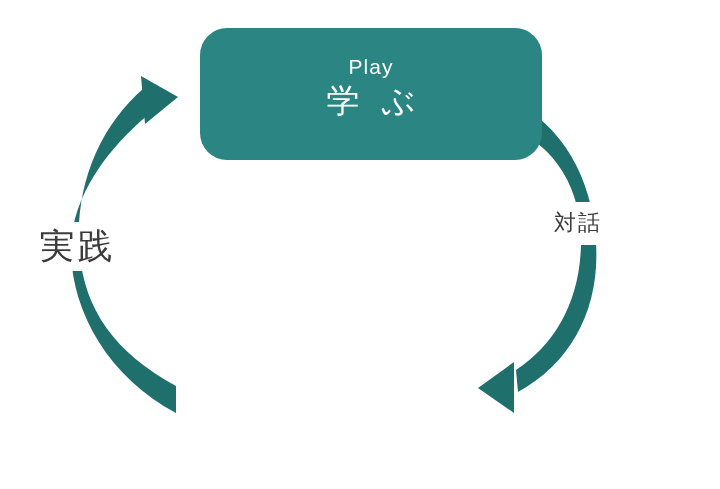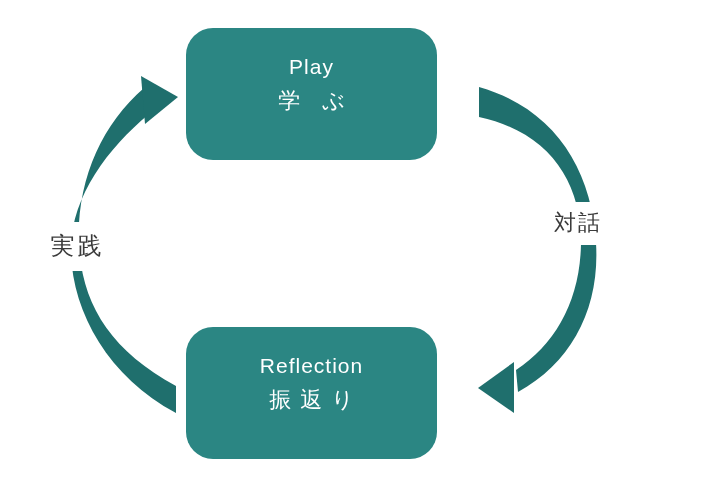--- a/index.html
+++ b/index.html
@@ -20,41 +20,41 @@
     overflow: hidden;
   }
   .arrows-svg {
     position: absolute;
     left: 0; top: 0;
     width: 720px; height: 489px;
   }
   .arrow-path { fill: var(--arrow); }
   .node {
     position: absolute;
-    left: 186px;
-    width: 251px;
+    left: 200px;
+    width: 342px;
     height: 132px;
     border-radius: 27px;
     background: var(--box);
     color: var(--box-text);
     display: flex;
     flex-direction: column;
     align-items: center;
     justify-content: center;
     padding-bottom: 14px;
   }
   .node-top { top: 28px; }
   .node-bottom { top: 327px; }
   .node-subtitle {
     font-size: 21px;
     line-height: 26px;
     letter-spacing: 1px;
   }
   .node-title {
-    font-size: 22px;
+    font-size: 33px;
     line-height: 38px;
     margin-top: 2px;
   }
   .spacing-wide { letter-spacing: 22px; text-indent: 22px; }
   .spacing-med  { letter-spacing: 9px;  text-indent: 9px; }
   .edge-label {
     position: absolute;
     background: var(--background);
     color: var(--label-text);
     text-align: center;
@@ -66,21 +66,21 @@
     padding: 4px 0 6px 0;
     font-size: 22px;
     line-height: 33px;
     letter-spacing: 2px;
   }
   .edge-label-left {
     left: 34px;
     top: 222px;
     width: 84px;
     padding: 8px 0 10px 0;
-    font-size: 24px;
+    font-size: 35px;
     line-height: 31px;
     letter-spacing: 3px;
     text-indent: 3px;
   }
 </style>
 </head>
 <body>
 
 <div class="canvas">
 
@@ -91,24 +91,20 @@
 
     <path class="arrow-path" d="M479,87 C553,108 592,168 596,243 C600,308 572,362 518,392 L516,370 C556,344 580,300 581,244 C582,182 549,132 479,117 Z"></path>
     <path class="arrow-path" d="M514,362 L478,388 L514,413 Z"></path>
   </svg>
 
   <div class="node node-top">
     <div class="node-subtitle">Play</div>
     <div class="node-title spacing-wide">学ぶ</div>
   </div>
 
-  <div class="node node-bottom">
-    <div class="node-subtitle">Reflection</div>
-    <div class="node-title spacing-med">振返り</div>
-  </div>
 
   <div class="edge-label edge-label-right">
     <div>対話</div>
   </div>
 
   <div class="edge-label edge-label-left">
     <div>実践</div>
   </div>
 
 </div>

